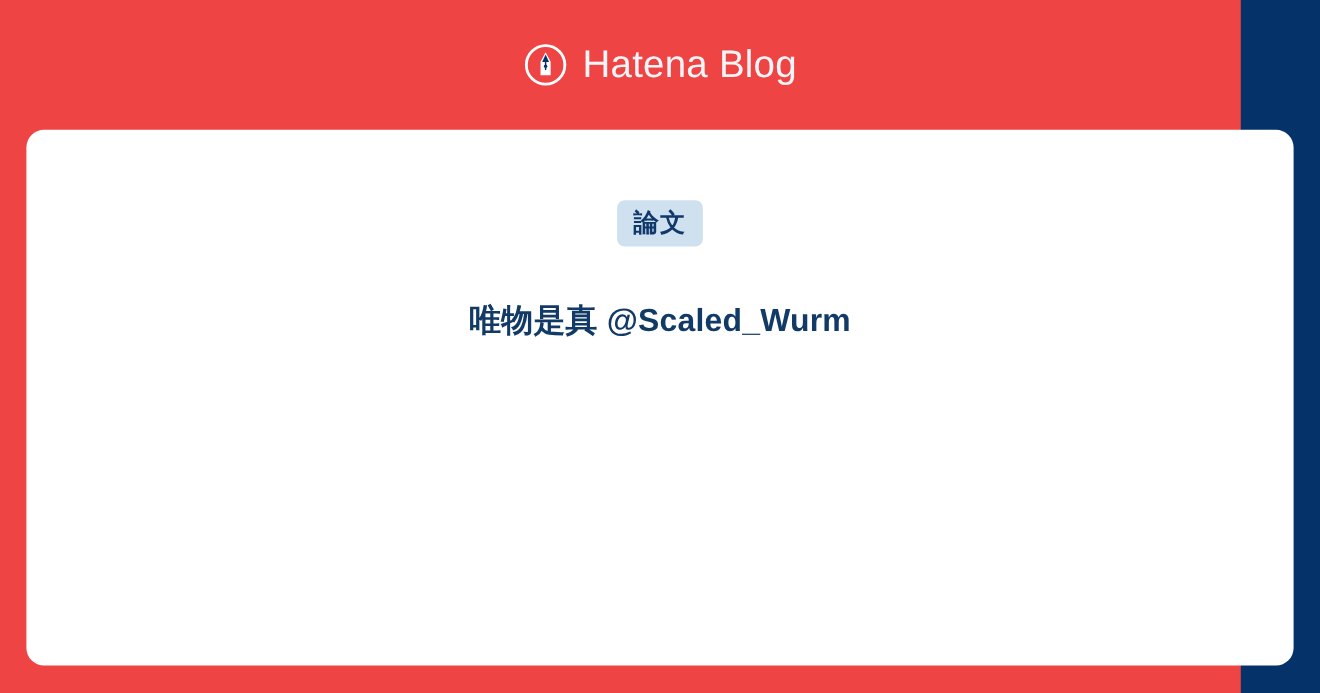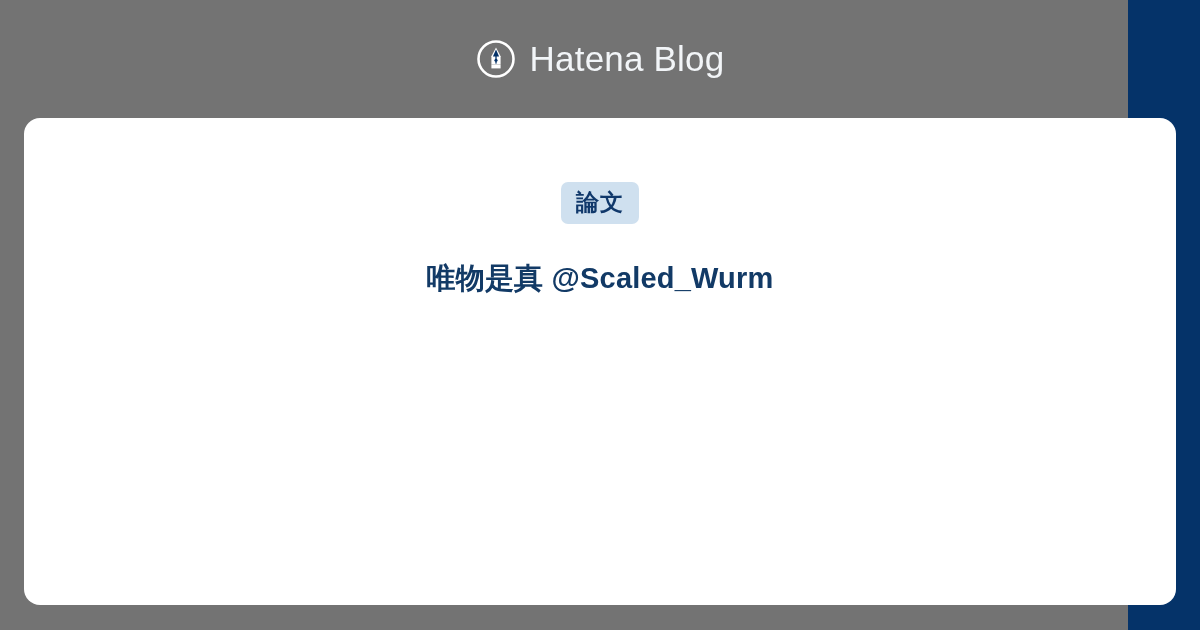--- a/index.html
+++ b/index.html
@@ -15,21 +15,21 @@
     background:#053369;
     font-family:"Liberation Sans","DejaVu Sans",sans-serif;
     -webkit-font-smoothing:antialiased;
   }
 
   
   .ogp-canvas {
     position:relative;
     width:1128px;
     height:630px;
-    background:#737373;
+    background:#ef4444;
   }
 
   
   .brand-header {
     position:absolute;
     top:0;
     left:0;
     width:1200px;
     height:118px;
     display:flex;
@@ -92,21 +92,21 @@
     line-height:69px;
     font-weight:700;
     text-align:center;
     letter-spacing:-0.5px;
     max-width:1000px;
     word-break:break-all;
   }
 
   
   .blog-title {
-    margin-top:34px;
+    margin-top:48px;
     color:#123a66;
     font-size:29px;
     line-height:40px;
     font-weight:700;
     text-align:center;
     letter-spacing:0.2px;
     white-space:nowrap;
   }
 </style>
 </head>

